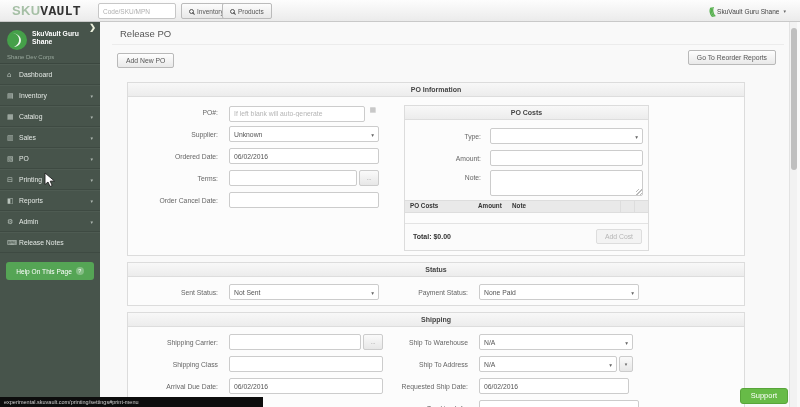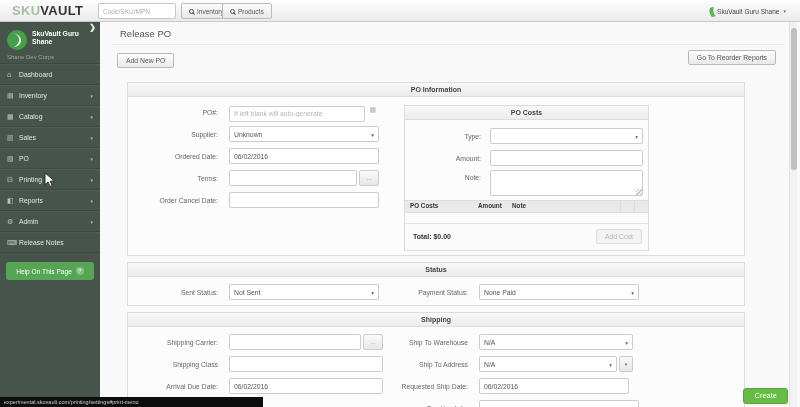--- a/index.html
+++ b/index.html
@@ -5,21 +5,21 @@
   * { box-sizing: border-box; margin: 0; padding: 0; }
   html,body { background:#fff; }
   body { font-family:"Liberation Sans", sans-serif; }
   .screen { position:relative; width:800px; height:407px; background:#fafafa; overflow:hidden; }
 
   
   .topbar { position:absolute; left:0; top:0; width:800px; height:22px;
             background:linear-gradient(#fdfdfd,#ebebeb); border-bottom:1px solid #c9c9c9; z-index:20; }
   .logo { position:absolute; left:12px; top:3px; font-size:13px; font-weight:bold; letter-spacing:.3px; }
   .logo .sku { color:#a5bfa5; }
-  .logo .vault { color:#333; }
+  .logo .vault { color:#333;font-family:Liberation Mono, monospace; }
   .tb-search { position:absolute; left:98px; top:3px; width:78px; height:16px; border:1px solid #c7c7c7;
                border-radius:2px; font-size:6.5px; color:#555; padding:0 4px; background:#fff; font-family:inherit; }
   .tb-search::placeholder { color:#b0b0b0; }
   .tb-btn { position:absolute; top:3px; height:16px; display:flex; align-items:center; gap:3px;
             background:linear-gradient(#fcfcfc,#e8e8e8); border:1px solid #bbb; border-radius:2px;
             font-size:6.5px; color:#555; padding:0 7px; cursor:default; }
   .mag { width:5px; height:5px; border:1px solid #555; border-radius:50%; position:relative; display:inline-block; }
   .mag::after { content:""; position:absolute; width:3px; height:1px; background:#555;
                 transform:rotate(45deg); right:-2px; bottom:-1px; }
   .usermenu { position:absolute; right:14px; top:3px; height:16px; display:flex; align-items:center; gap:4px; }
@@ -318,18 +318,18 @@
         <span class="flabel" style="width:110px; margin-right:11px;">Tracking Info:</span>
         <input class="inp" style="width: 160px;">
       </div>
     </div>
   </div>
 
   <div class="scrollbar">
     <div class="scroll-thumb"></div>
   </div>
   <div class="statusbar">experimental.skuvault.com/printing/settings#print-menu</div>
-  <button class="support">Create</button>
+  <button class="support">Support</button>
 
   <svg class="cursor" width="12" height="16">
     <path d="M1,1 L1,12.5 L4,10 L6,14.5 L8.2,13.5 L6.2,9.2 L10.5,9 Z" fill="#fff" stroke="#222" stroke-width="0.9"></path>
   </svg>
 </div>
 
 </body></html>

